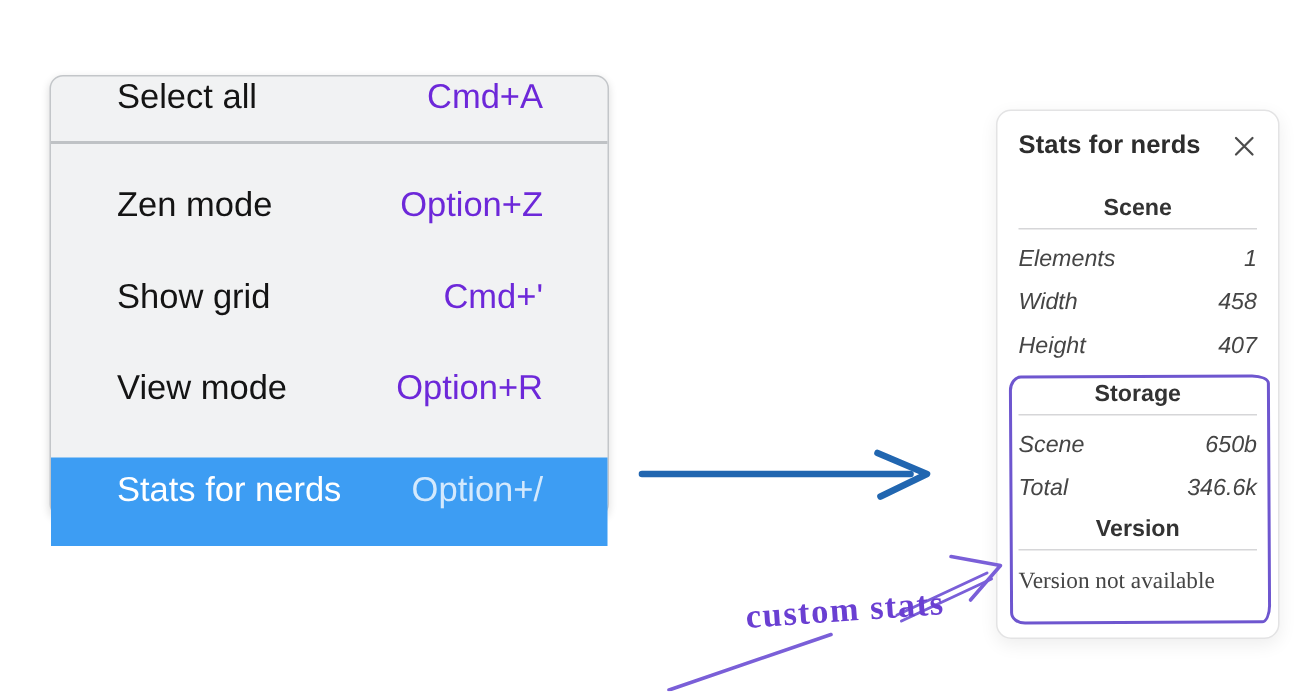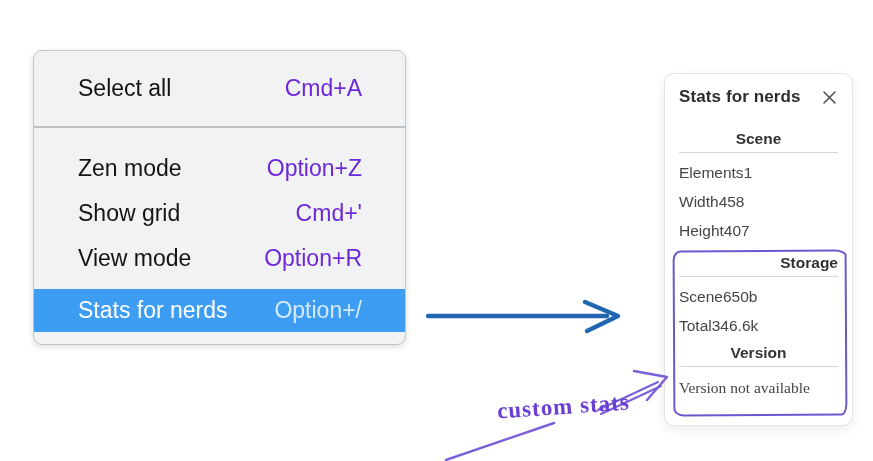--- a/index.html
+++ b/index.html
@@ -14,21 +14,21 @@
     background:#f1f2f3;border:1px solid #c3c6c9;border-radius:9px;
     box-shadow:0 2px 6px rgba(0,0,0,0.14);
     box-sizing:border-box;display:flex;flex-direction:column;
     font-size:23px;color:#141414;
   }
   .menu-section-top{height:77px;display:flex;align-items:center;}
   .menu-divider{height:2px;background:#bfc2c5;flex:none;}
   .menu-section-bottom{flex:1;display:flex;flex-direction:column;padding:18px 0 12px;box-sizing:border-box;}
   .menu-item{
     display:flex;justify-content:space-between;align-items:center;
-    padding:0 43px 0 44px;height:45px;flex:none;cursor:default;
+    padding:0 43px 16px 44px;height:45px;flex:none;cursor:default;
   }
   .menu-section-top .menu-item{height:100%;width:100%;box-sizing:border-box;}
   .menu-item .shortcut{color:#6d28d9;}
   .menu-spacer{height:8px;flex:none;}
   .menu-item.selected{background:#3d9df3;height:43px;}
   .menu-item.selected .label{color:#ffffff;}
   .menu-item.selected .shortcut{color:rgba(255,255,255,0.78);}
 
   
   .panel{
@@ -37,24 +37,24 @@
     box-shadow:0 4px 12px rgba(0,0,0,0.07);
     box-sizing:border-box;padding:12px 14px;
     font-size:15.5px;color:#454545;
   }
   .panel-header{display:flex;justify-content:space-between;align-items:center;height:22px;}
   .panel-title{font-weight:700;font-size:17px;color:#2d2d2d;letter-spacing:0.1px;}
   .panel-close{display:flex;align-items:center;justify-content:center;width:18px;height:18px;cursor:pointer;}
   .sec-title{text-align:center;font-weight:700;color:#333333;font-size:15.5px;}
   .sec-rule{border:none;border-top:1px solid #d6d6d8;margin:4px 0 0;}
   .rows{margin-top:5px;}
-  .row{display:flex;line-height:29px;}
+  .row{display:flex;justify-content:space-between;line-height:29px;font-style:italic;}
   .row .val{text-align:right;}
   .t-scene{margin-top:22px;}
-  .t-storage{margin-top:9px;text-align:right;}
+  .t-storage{margin-top:9px;}
   .t-version{margin-top:4px;}
   .version-note{margin-top:9px;line-height:24px;color:#454545;font-family:Liberation Serif, serif;}
 
   
   .purple-box{
     position:absolute;left:673px;top:250px;width:174px;height:166px;
     border:2.5px solid #6e56cf;border-radius:8px 12px 6px 10px / 10px 6px 12px 8px;
     box-sizing:border-box;transform:rotate(-0.3deg);pointer-events:none;
   }
 

